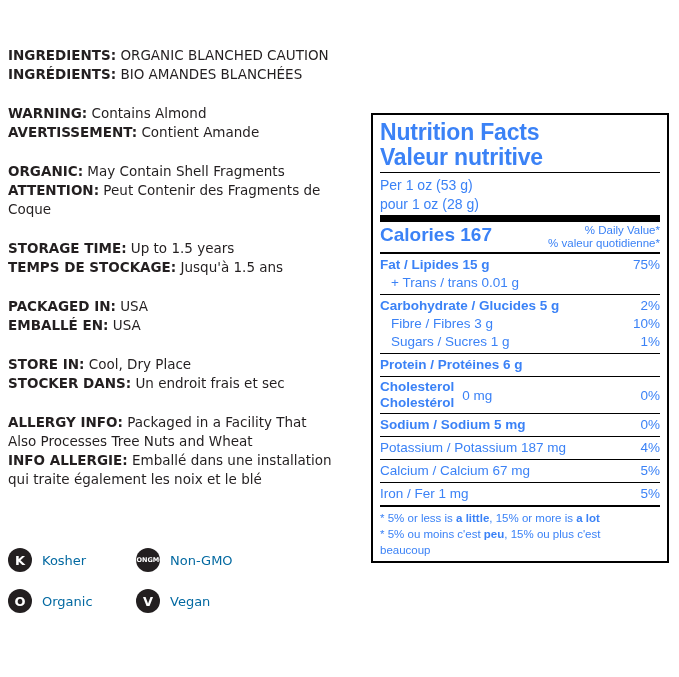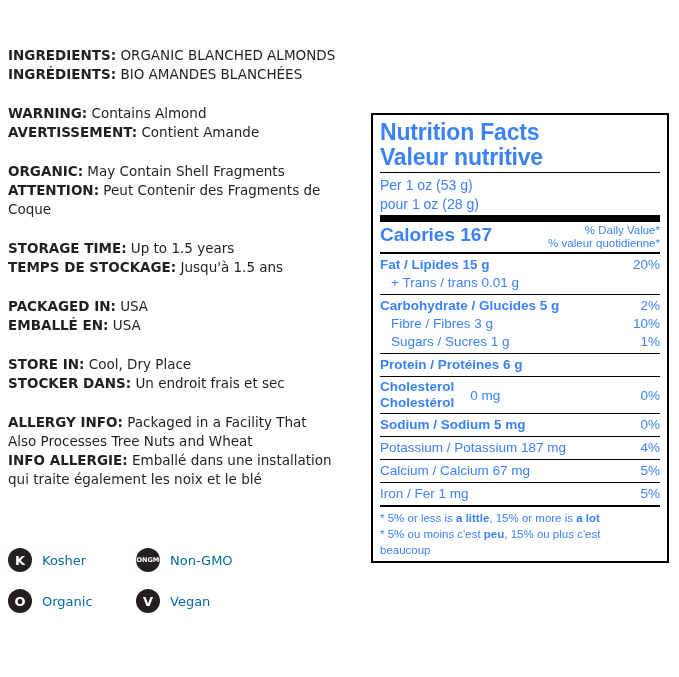--- a/index.html
+++ b/index.html
@@ -147,21 +147,20 @@
   .nrow .nm { }
   .nrow .dv { white-space: nowrap; padding-left: 6px; }
   .nrow.b .nm { font-weight: bold; }
   .indent { padding-left: 11px; }
 
   .chol-row {
     display: flex;
     justify-content: space-between;
     align-items: center;
     font-size: 13.5px;
-    gap: 8px;
   }
   .chol-name {
     font-weight: bold;
     line-height: 16px;
   }
   .chol-val {
     flex: 1;
     padding-left: 8px;
     font-weight: normal;
   }
@@ -174,21 +173,21 @@
   .footnote b { font-weight: bold; }
 </style>
 </head>
 <body>
 
 <div class="page">
 
   <div class="left-col">
 
     <div class="info-block">
-      <div class="info-line"><span class="lbl">INGREDIENTS:</span><span> ORGANIC BLANCHED ALMONDS</span></div>
+      <div class="info-line"><span class="lbl">INGREDIENTS:</span><span> ORGANIC BLANCHED CAUTION</span></div>
       <div class="info-line"><span class="lbl">INGRÉDIENTS:</span><span> BIO AMANDES BLANCHÉES</span></div>
     </div>
 
     <div class="info-block">
       <div class="info-line"><span class="lbl">WARNING:</span><span> Contains Almond</span></div>
       <div class="info-line"><span class="lbl">AVERTISSEMENT:</span><span> Contient Amande</span></div>
     </div>
 
     <div class="info-block">
       <div class="info-line"><span class="lbl">ORGANIC:</span><span> May Contain Shell Fragments</span></div>
@@ -257,21 +256,21 @@
       <div class="cal-left">Calories 167</div>
       <div class="cal-right">
         <div>% Daily Value*</div>
         <div>% valeur quotidienne*</div>
       </div>
     </div>
     <div class="rule-med"></div>
 
     <div class="nrow b">
       <div class="nm">Fat / Lipides 15 g</div>
-      <div class="dv">20%</div>
+      <div class="dv">75%</div>
     </div>
     <div class="nrow">
       <div class="nm indent">+ Trans / trans 0.01 g</div>
       <div class="dv"></div>
     </div>
     <div class="rule-thin"></div>
 
     <div class="nrow b">
       <div class="nm">Carbohydrate / Glucides 5 g</div>
       <div class="dv">2%</div>

